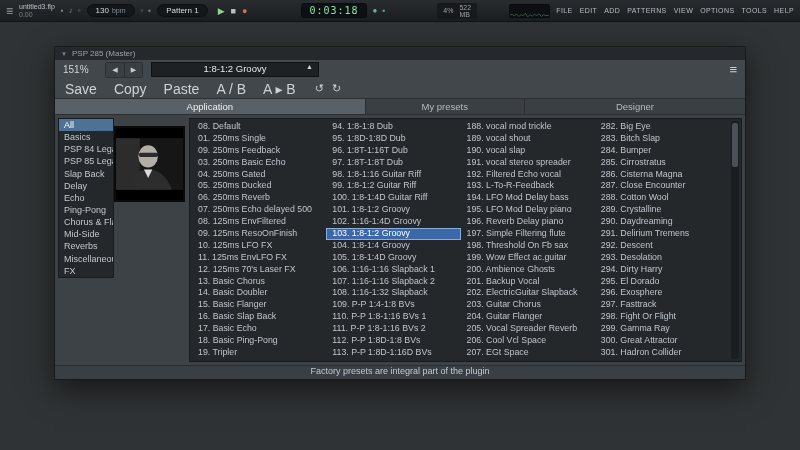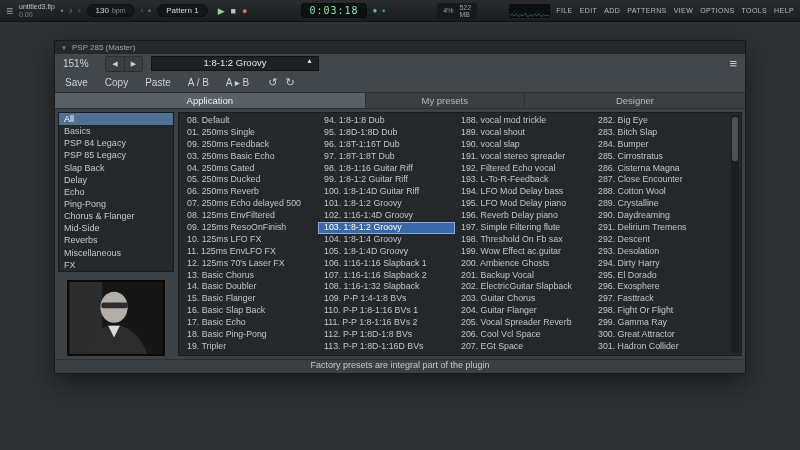--- a/index.html
+++ b/index.html
@@ -27,56 +27,56 @@
   .timebox { margin-left:48px; background:#0e1113; border:1px solid #0a0c0d; border-radius:3px;
     padding:1px 7px; font-family:"DejaVu Sans Mono", monospace; font-size:10px; color:#8fe0a5; letter-spacing:1px; }
   .cpu { margin-left:46px; display:flex; gap:6px; align-items:center; background:#17191b;
     border-radius:3px; padding:1px 6px; font-size:7px; color:#9aa1a7; }
   .wavebox { margin-left:26px; width:86px; height:14px; background:#0d1012; border-radius:2px;
     border:1px solid #0a0c0d; overflow:hidden; }
   .flmenu { margin-left:auto; display:flex; gap:7px; }
   .menu-item { font-size:7px; letter-spacing:.4px; color:#b6bcc2; }
 
   
-  .plugin { position:absolute; left:54px; top:40px; width:692px; height:334px;
+  .plugin { position:absolute; left:54px; top:46px; width:692px; height:334px;
     background:#42474b; border:1px solid #17191b; box-shadow:0 10px 28px rgba(0,0,0,.55);
     display:flex; flex-direction:column; }
   .ptitle { height:13px; background:#26292b; display:flex; align-items:center; gap:5px;
     padding:0 6px; font-size:8px; color:#9ba2a8; }
   .ptitle .caret { font-size:6px; color:#7d858c; }
 
   .prow1 { height:19px; display:flex; align-items:center; gap:8px; padding:0 8px; }
   .zoom { font-size:10px; color:#ccd2d7; width:34px; }
   .navbtns { display:flex; border:1px solid #2b2f32; border-radius:2px; overflow:hidden; }
   .navbtn { width:18px; height:14px; display:flex; align-items:center; justify-content:center;
     font-size:7px; color:#c6ccd1; background:#3a3f43; border:none; cursor:default; }
   .navbtn + .navbtn { border-left:1px solid #2b2f32; }
   .dropdown { width:168px; height:15px; background:#1d2124; border:1px solid #0f1113;
     display:flex; align-items:flex-start; justify-content:center; position:relative;
     font-size:9.5px; color:#e3e7ea; }
   .dropdown .up { position:absolute; right:5px; font-size:7px; color:#cfd4d8; }
   .hmb { margin-left:auto; color:#c6ccd1; font-size:13px; line-height:1; }
 
   .prow2 { height:19px; display:flex; align-items:center; gap:17px; padding:0 10px; }
-  .tbtn { font-size:10px; color:#ccd2d7; background:none; border:none; cursor:default;
+  .tbtn { font-size:14px; color:#ccd2d7; background:none; border:none; cursor:default;
     font-family:"Liberation Sans", sans-serif; }
   .histbtn { font-size:11px; color:#ccd2d7; background:none; border:none; cursor:default; }
   .hist { display:flex; gap:8px; margin-left:2px; }
 
   .ptabs { height:17px; display:flex; background:#3a3f43; border-top:1px solid #2c2f32;
     border-bottom:1px solid #2c2f32; }
   .tab { display:flex; align-items:center; justify-content:center; font-size:9.5px;
     color:#b4bac0; border-right:1px solid #2c2f32; }
   .tab:nth-child(1){ flex:45; }
   .tab:nth-child(2){ flex:23; }
   .tab:nth-child(3){ flex:32; border-right:none; }
   .tab.selected { background:#596066; color:#eef1f3; }
 
   .pcontent { flex:1; display:flex; gap:4px; padding:3px; background:#3d4246; min-height:0; }
-  .sidebar { width:116px; display:flex; flex-direction:column; }
+  .sidebar { width:127px; display:flex; flex-direction:row; }
   .catlist { height:160px; background:#24282b; border:1px solid #191c1e; overflow:hidden; }
   .cat-item { height:12.15px; line-height:12.15px; font-size:9px; color:#c2c8ce;
     padding-left:5px; white-space:nowrap; }
   .cat-item.selected { background:#4d7296; color:#ffffff; }
   .photo { margin:8px auto 0 auto; width:98px; height:76px; background:#000;
     border:2px solid #0a0a0a; }
   .photo svg { display:block; width:100%; height:100%; }
 
   .grid { flex:1; background:#24282b; border:1px solid #191c1e; display:flex;
     padding:2px 2px; min-width:0; }

